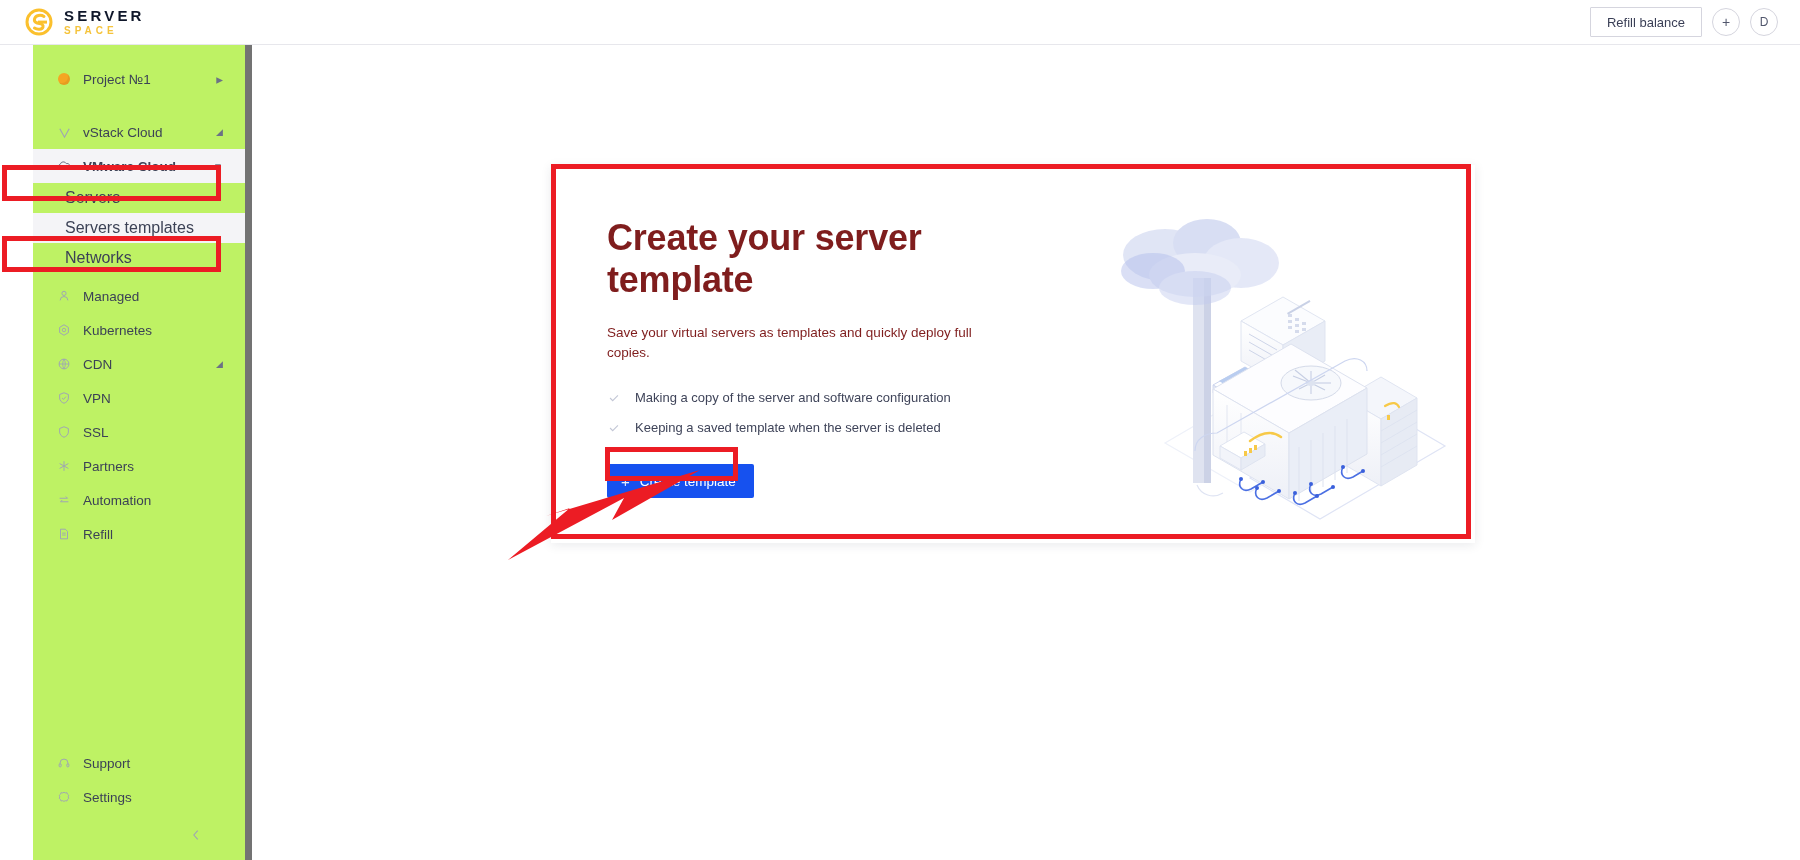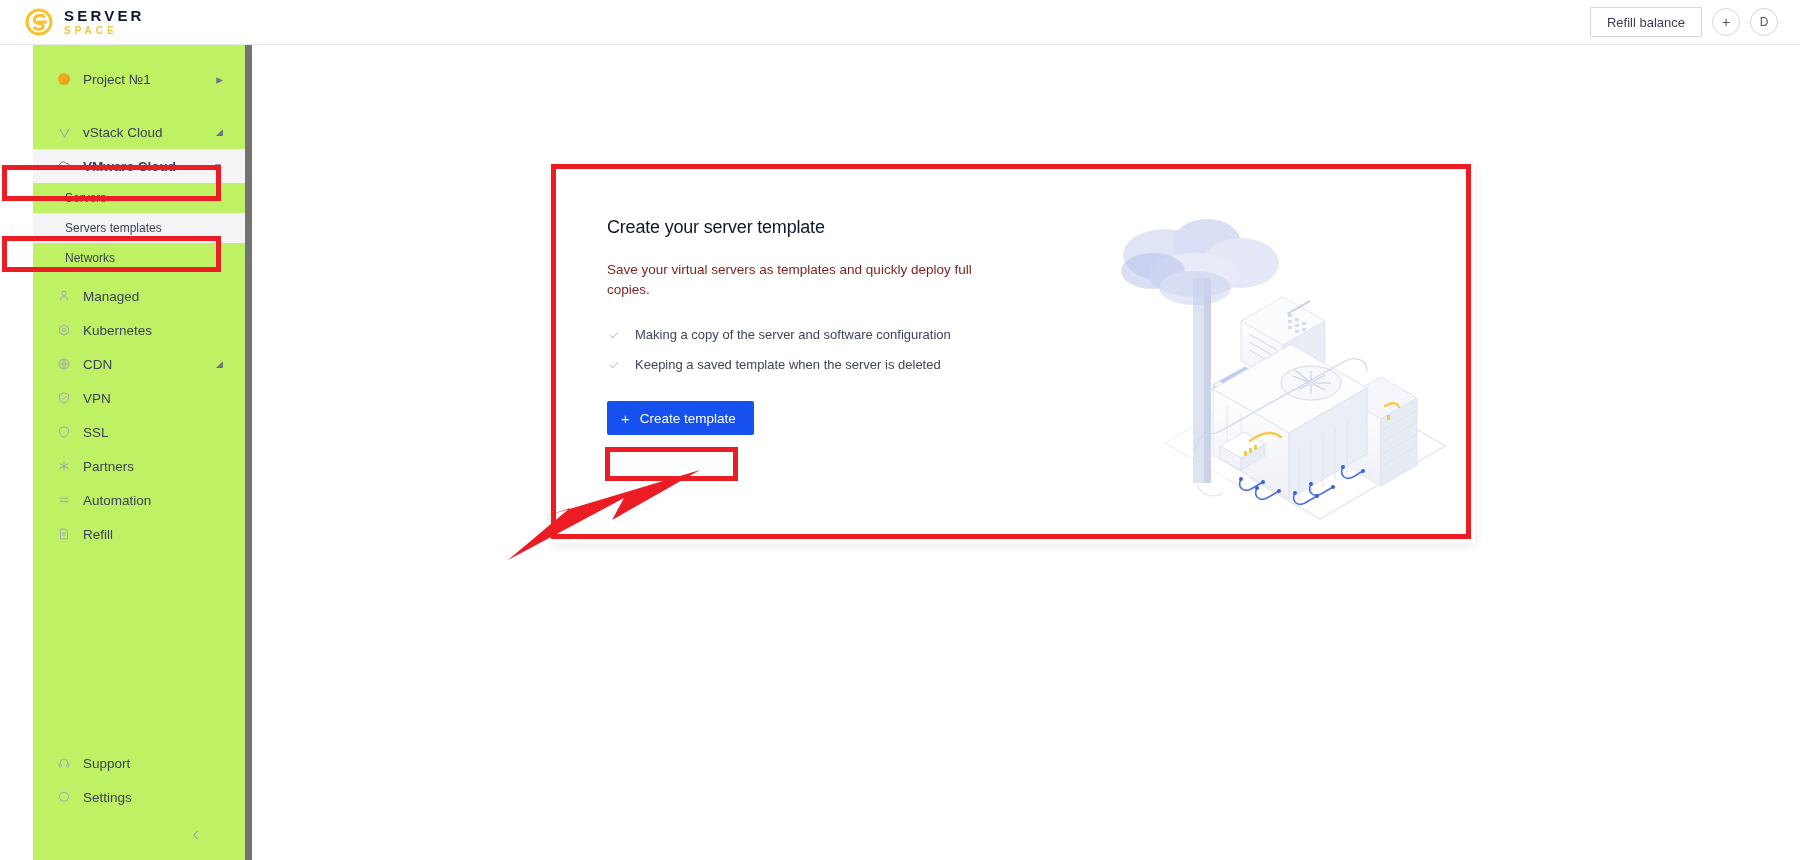--- a/index.html
+++ b/index.html
@@ -78,21 +78,21 @@
   }
   .project-row { margin-top: 16px; height: 36px; }
   .project-dot {
     width: 12px; height: 12px; border-radius: 50%;
     background: #f5a623;
     box-shadow: inset -2px -2px 0 rgba(0,0,0,0.06);
   }
   .nav-gap { height: 18px; }
   .sub-row {
     height: 30px; display: flex; align-items: center;
-    padding-left: 32px; font-size: 12px; color: #3c4256;
+    padding-left: 32px; font-size: 16px; color: #3c4256;
     cursor: pointer;
   }
   .sub-row.active { background: #f4f4f7; }
   .nav-row.shaded { background: #f4f4f7; font-weight: bold; }
   .sidebar-bottom { position: absolute; left: 0; bottom: 0; width: 100%; }
   .collapse-row {
     height: 46px; display: flex; align-items: center;
     justify-content: flex-end; padding-right: 42px;
     color: #9ea3b5; cursor: pointer;
   }
@@ -105,21 +105,21 @@
   }
   .card {
     position: absolute; left: 332px; top: 120px;
     width: 924px; height: 378px;
     background: #ffffff;
     box-shadow: 0 2px 10px rgba(40,45,70,0.10);
     display: flex; align-items: flex-start;
   }
   .card-left { padding: 52px 0 0 56px; width: 470px; }
   .card-title {
-    font-size: 18px; color: #0f172a; font-weight: normal;
+    font-size: 36px; color: #7f1d1d; font-weight: bold;
     letter-spacing: -0.2px;
   }
   .card-sub {
     margin-top: 22px; font-size: 13.5px; line-height: 1.45;
     color: #7f1d1d; max-width: 375px;
   }
   .bullets { margin-top: 28px; }
   .bullet {
     display: flex; 
     font-size: 13px; color: #3f4459; margin-bottom: 15px;

